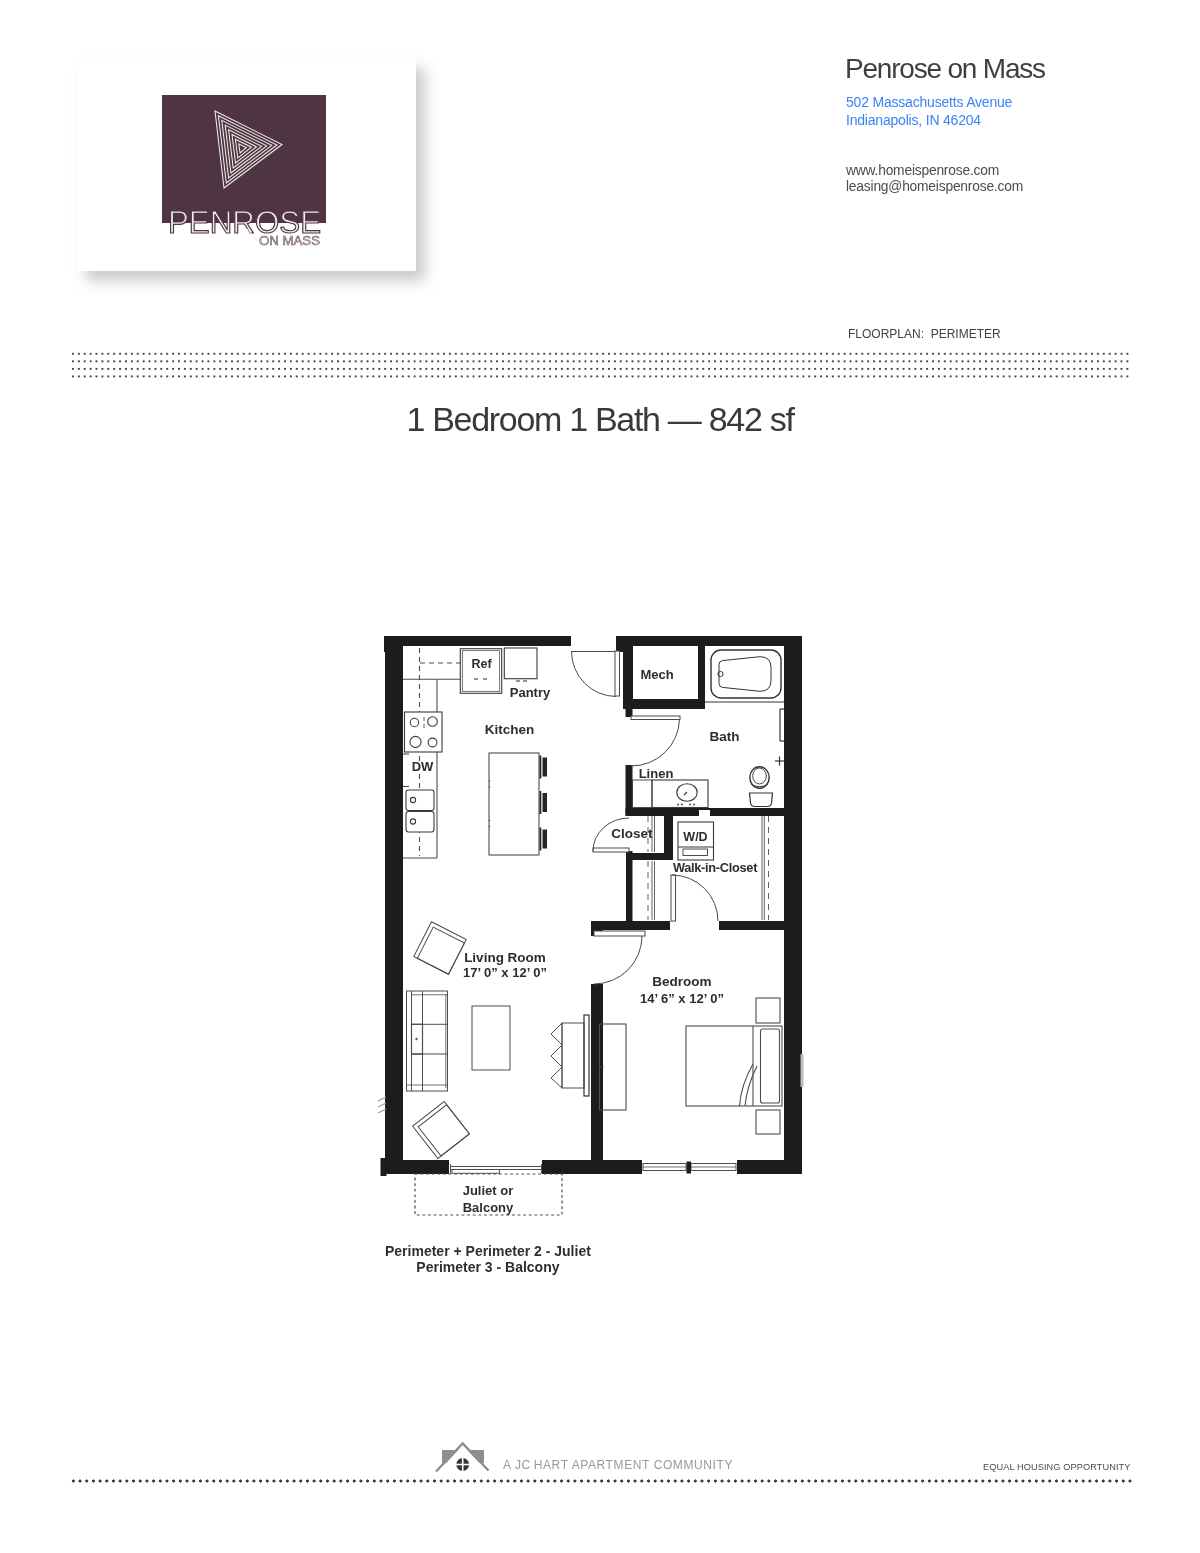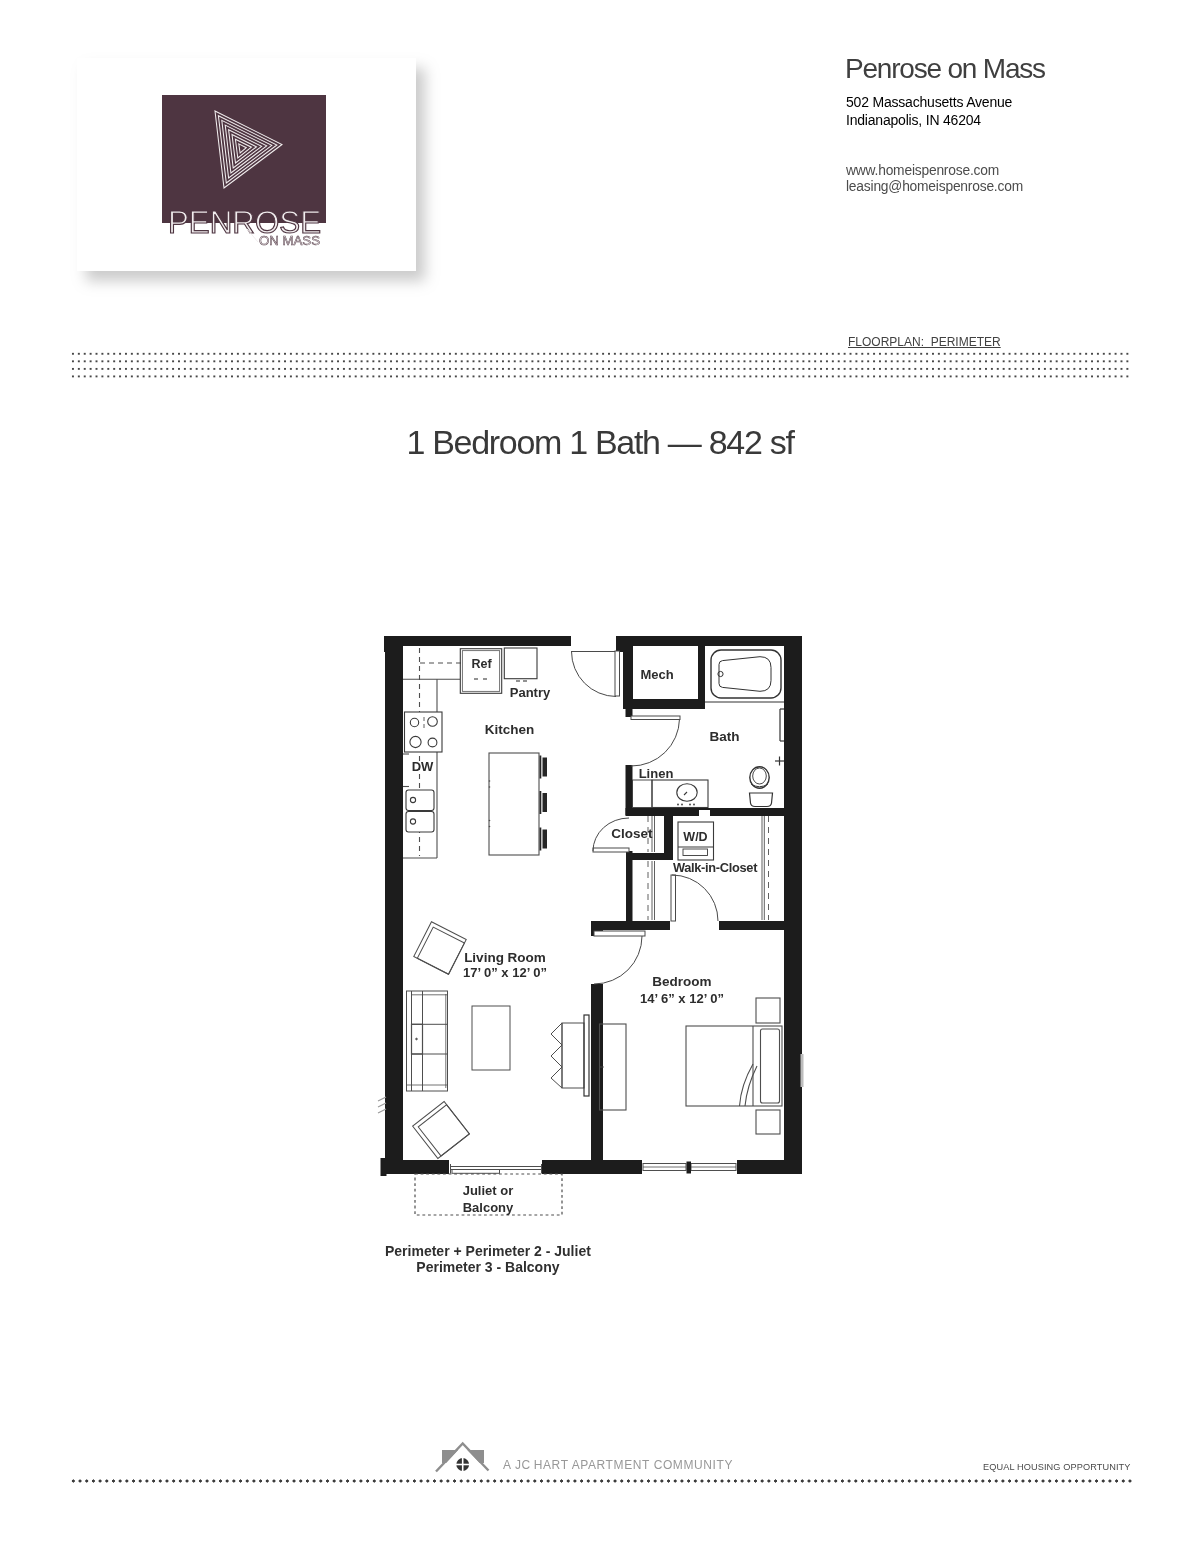--- a/index.html
+++ b/index.html
@@ -28,29 +28,29 @@
     <path d="M63.2,30.1 L104.7,50.9 L68.9,78 Z"></path>
     <path d="M66.6,34.8 L99.6,51.3 L71.2,73 Z"></path>
     <path d="M70,39.5 L94.5,51.8 L73.5,68 Z"></path>
     <path d="M73.4,44.2 L89.4,52.2 L75.8,63 Z"></path>
     <path d="M76.8,48.9 L84.3,52.7 L78.1,58 Z"></path>
   </g>
 </svg>
 </div>
 
 <div class="abs" style="left:845px;top:53px;font-size:28px;color:#3f3f3f;letter-spacing:-1.2px;">Penrose on Mass</div>
-<div class="abs" style="left:846px;top:93px;font-size:14px;letter-spacing:-0.2px;color:#000000;line-height:18px;">502 Massachusetts Avenue<br>Indianapolis, IN 46204</div>
+<div class="abs" style="left:846px;top:93px;font-size:14px;letter-spacing:-0.2px;color:#3b82f6;line-height:18px;">502 Massachusetts Avenue<br>Indianapolis, IN 46204</div>
 <div class="abs" style="left:846px;top:163px;font-size:13.8px;letter-spacing:-0.2px;color:#4c4c4c;line-height:16.3px;">www.homeispenrose.com<br>leasing@homeispenrose.com</div>
-<div class="abs" style="left:848px;top:335px;font-size:12px;color:#414141;letter-spacing:0px;text-decoration:underline;">FLOORPLAN:&nbsp; PERIMETER</div>
+<div class="abs" style="left:848px;top:327px;font-size:12px;color:#414141;letter-spacing:0px;">FLOORPLAN:&nbsp; PERIMETER</div>
 
 <div class="abs" style="left:70px;top:348.5px;width:1060px;height:30px;
 background-image:radial-gradient(circle,#474747 1.25px,rgba(71,71,71,0) 1.45px);
 background-size:5.9px 7.55px;background-position:0 1px;"></div>
 
-<div class="abs" style="left:0;top:399.5px;width:1200px;text-align:center;font-size:34px;color:#393939;letter-spacing:-1.3px;margin-top:23px;">1 Bedroom 1 Bath — 842 sf</div>
+<div class="abs" style="left:0;top:399.5px;width:1200px;text-align:center;font-size:34px;color:#393939;letter-spacing:-1.3px;">1 Bedroom 1 Bath — 842 sf</div>
 
 <svg class="abs" style="left:375px;top:628px;" width="437" height="594" viewBox="375 628 437 594" xmlns="http://www.w3.org/2000/svg">
 <g fill="#1c1c1c" stroke="none">
 
   <rect x="384" y="636" width="187" height="10"></rect>
   <rect x="616" y="636" width="186" height="10"></rect>
   <rect x="616" y="646" width="8" height="6"></rect>
   <rect x="385" y="636" width="18" height="538"></rect>
   <rect x="784" y="636" width="18" height="538"></rect>
   <rect x="385" y="1160" width="64" height="14"></rect>

